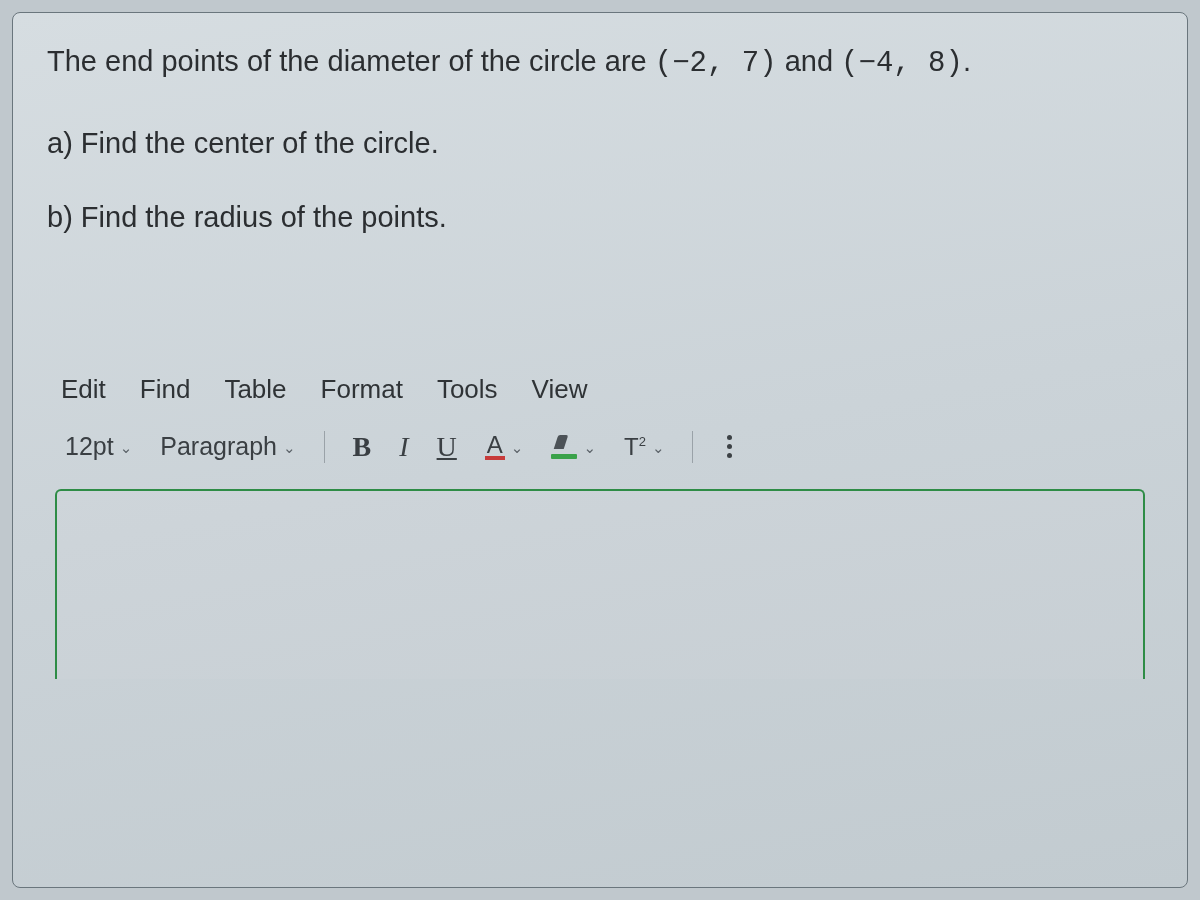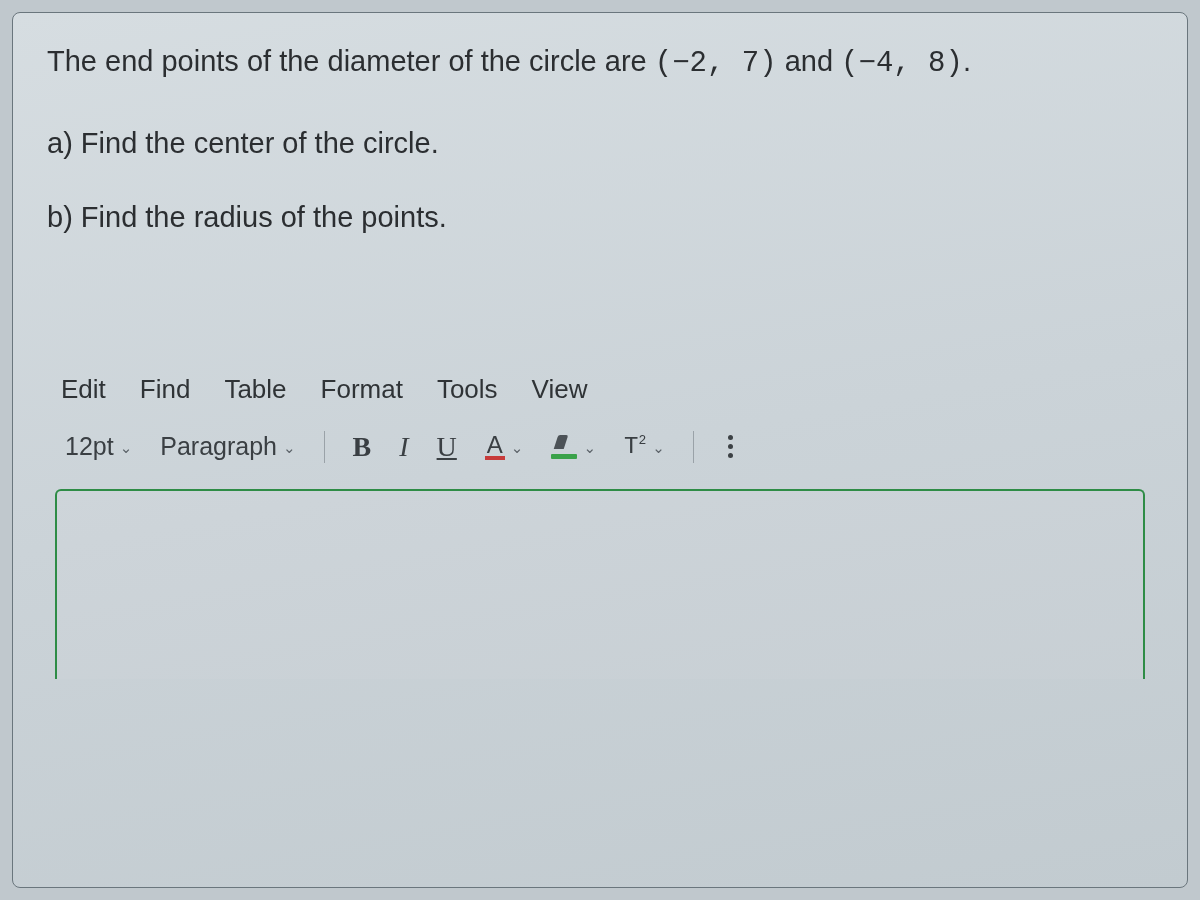--- a/index.html
+++ b/index.html
@@ -101,21 +101,21 @@
   }
   .highlight-icon .marker::after{
     content:"";
     position:absolute;
     left:0; bottom:0;
     width:26px; height:5px;
     background:#3aa24a;
     border-radius:1px;
   }
   .super-icon {
-    font-family: Liberation Mono, monospace;
+    font-family: Liberation Sans, sans-serif;
     font-size: 24px;
     position: relative;
   }
   .super-icon sup { font-size: 13px; vertical-align: super; }
   .more-icon {
     display:inline-flex;
     flex-direction: column;
     gap:4px;
     padding:2px 6px;
   }

